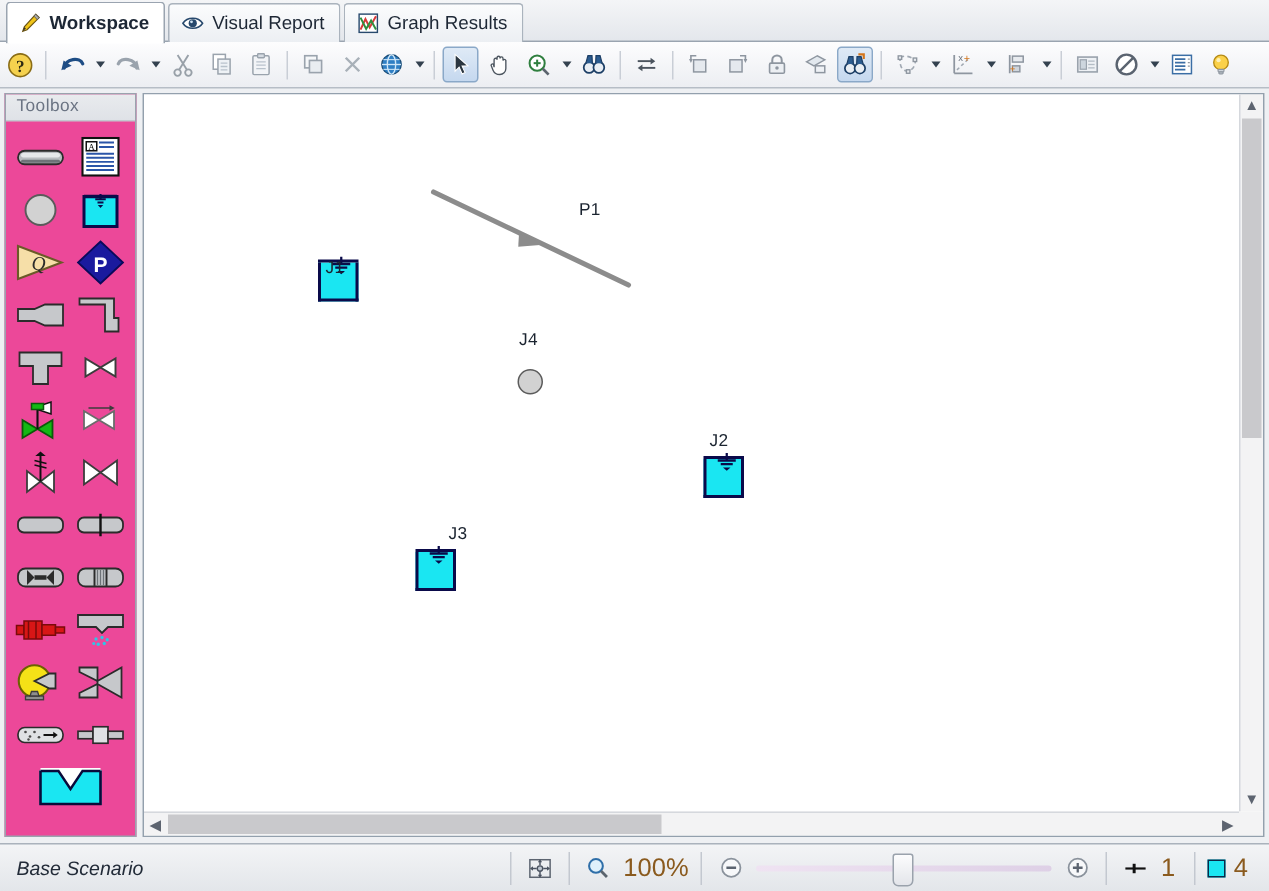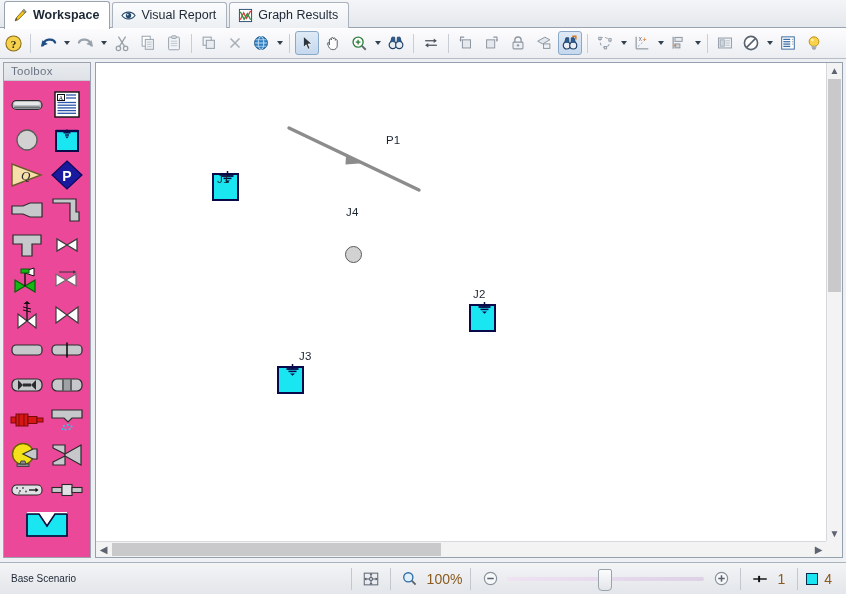--- a/index.html
+++ b/index.html
@@ -139,35 +139,35 @@
     background:#d2d2d2;border:1px solid #5b5b5b;box-sizing:border-box;
   }
 
   
   .status{
     position:absolute;left:0;bottom:0;width:846px;height:32px;
     background:linear-gradient(#f3f4f6,#e3e6ea);
     border-top:1px solid #aab2bc;
     display:flex;align-items:center;box-sizing:border-box;
   }
-  .scenario{padding-left:11px;font-size:10px;color:#222b38;flex:none;}
+  .scenario{padding-left:11px;font-size:13px;color:#222b38;flex:none;font-style:italic;}
   .st-sep{width:1px;height:22px;background:#c3c8d0;margin:0 8px;flex:none;}
   .st-item{display:flex;align-items:center;gap:6px;font-size:12.5px;color:#3d3022;}
   .st-btn{width:22px;height:22px;display:flex;align-items:center;justify-content:center;cursor:default;}
   .zoomtrack{
     width:197px;height:4px;background:linear-gradient(90deg,#efe3f2,#ded0e6);
     border-radius:2px;position:relative;margin:0 6px;
   }
   .zoomthumb{
     position:absolute;left:91px;top:-8px;width:12px;height:20px;
     background:linear-gradient(#fcfcfd,#e3e5ea);
     border:1px solid #9aa2ac;border-radius:2px 2px 4px 4px;cursor:default;
   }
   .cyan-chip{width:12px;height:12px;background:#1ae6f2;border:1px solid #0a2a4a;box-sizing:border-box;}
-  .num{color:#8a5a1e;font-size:14px;}
+  .num{color:#8a5a1e;font-size:17px;}
 </style>
 </head>
 <body>
 
 <div class="app">
 
   <div class="tabbar">
 
     <div class="tab active">
       <span class="ic">
@@ -722,21 +722,21 @@
             <line x1="4.5" y1="7.4" x2="12.5" y2="7.4" stroke="#0a0a4a" stroke-width="1.5"></line>
             <path d="M6 9.6 L11 9.6 L8.5 11.8 Z" fill="#0a0a4a"></path>
           </svg>
         </div>
       </div>
       <div class="node-label" style="left:121px;top:110px;">J1</div>
 
       <div class="node" style="left:249px;top:183px;">
         <div class="circ"></div>
       </div>
-      <div class="node-label" style="left:250px;top:143px;">J4</div>
+      <div class="node-label" style="left:250px;top:158px;">J4</div>
 
       <div class="node" style="left:373px;top:243px;">
         <div class="tank">
           <svg style="position:absolute;left:5px;top:-4px;" width="17" height="13" viewBox="0 0 17 13">
             <line x1="8.5" y1="0" x2="8.5" y2="5" stroke="#0a0a4a" stroke-width="1.5"></line>
             <line x1="2.5" y1="5" x2="14.5" y2="5" stroke="#0a0a4a" stroke-width="1.8"></line>
             <line x1="4.5" y1="7.4" x2="12.5" y2="7.4" stroke="#0a0a4a" stroke-width="1.5"></line>
             <path d="M6 9.6 L11 9.6 L8.5 11.8 Z" fill="#0a0a4a"></path>
           </svg>
         </div>

